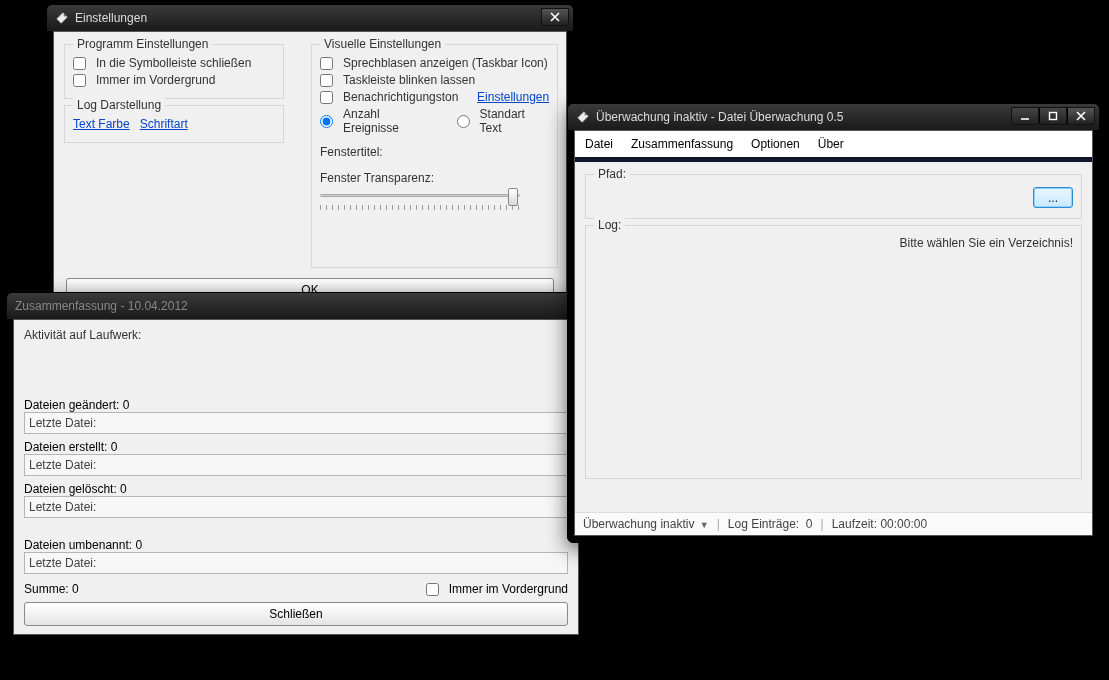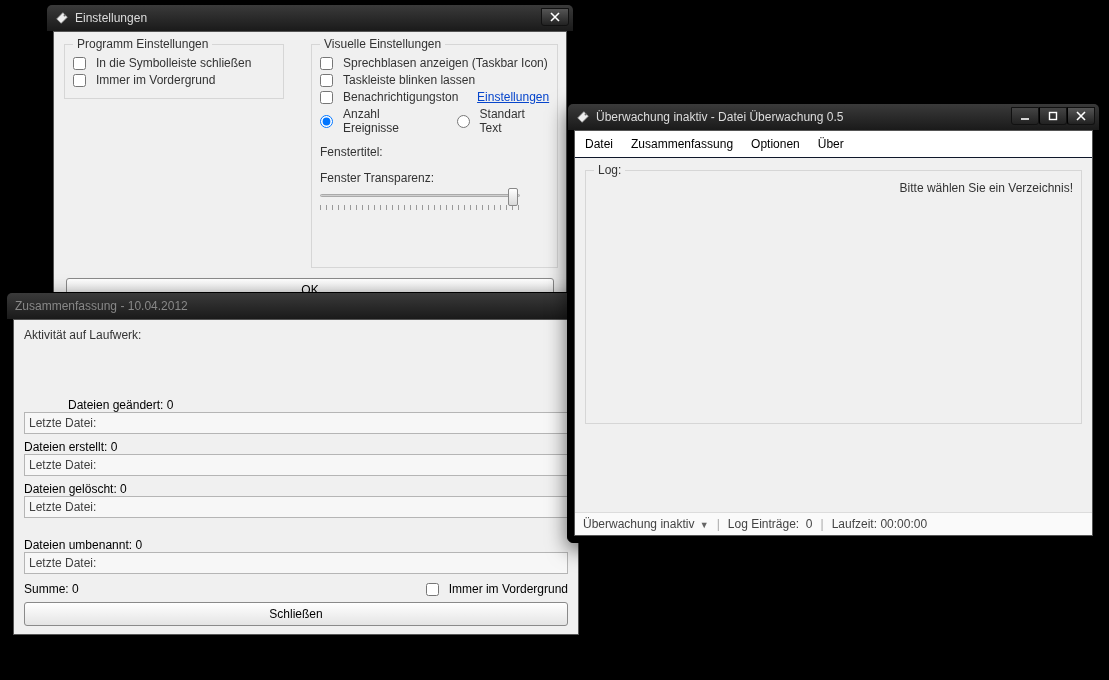--- a/index.html
+++ b/index.html
@@ -22,21 +22,21 @@
   .link { color: #0645cc; text-decoration: underline; cursor: pointer; font-size: 12px; }
   .btn { border: 1px solid #8a8a8a; background: linear-gradient(#fff,#e4e4e4); font-size: 12px; padding: 2px 10px; border-radius: 3px; cursor: default; }
   .wide-btn { display: block; width: calc(100% - 16px); margin: 4px 8px 8px 8px; text-align: center; padding: 4px 0; }
   .textbox { border: 1px solid #b5b5b5; background: #fff; font-size: 12px; padding: 3px 4px; width: 100%; }
   .textbox.ro { background: #f7f7f7; color: #404040; }
   .slider-track { position: relative; height: 18px; margin-top: 2px; }
   .slider-rail { position: absolute; top: 6px; left: 0; right: 0; height: 3px; background: #cfcfcf; border: 1px solid #aaa; border-radius: 2px; }
   .slider-thumb { position: absolute; top: 0; width: 10px; height: 18px; background: linear-gradient(#fff,#d8d8d8); border: 1px solid #888; border-radius: 2px; }
   .slider-ticks { position: absolute; left: 0; right: 0; bottom: -4px; height: 5px; background: repeating-linear-gradient(to right,#999 0 1px,transparent 1px 6px); }
   
-  .menubar { display: flex; gap: 18px; padding: 6px 10px; font-size: 12px; background: #fff; border-bottom: 1px solid #0f172a; }
+  .menubar { display: flex; gap: 18px; padding: 6px 10px; font-size: 12px; background: #fff; border-bottom: 5px solid #0f172a; }
   .menubar span { cursor: default; }
   .statusbar { display: flex; gap: 8px; align-items: center; padding: 4px 8px; font-size: 12px; border-top: 1px solid #dcdcdc; color: #444; background: #fafafa; }
   .sep { color: #aaa; }
   .dropdown-caret { font-size: 9px; color: #666; margin-left: 2px; }
   .browse-btn { border: 1px solid #2a8dd4; background: linear-gradient(#eaf6ff,#c9e8ff); border-radius: 3px; width: 40px; height: 21px; display:flex; align-items:center; justify-content:center; font-size:12px; color:#222; box-shadow: 0 0 0 1px #8fd0ff inset; }
   .tag-icon svg { display:block; }
 </style>
 </head>
 <body>
 
@@ -64,20 +64,27 @@
           <span class="legend">Programm Einstellungen</span>
           <div class="row">
               <input type="checkbox" style="">
               <span>In die Symbolleiste schließen</span>
             </div>
           <div class="row">
               <input type="checkbox" style="">
               <span>Immer im Vordergrund</span>
             </div>
         </div>
+        <div class="groupbox">
+          <span class="legend">Log Darstellung</span>
+          <div class="row" style="gap:10px;">
+            <span class="link">Text Farbe</span>
+            <span class="link">Schriftart</span>
+          </div>
+        </div>
       </div>
       <div style="flex:1;">
         <div class="groupbox" style="height:224px;">
           <span class="legend">Visuelle Einstellungen</span>
           <div class="row">
               <input type="checkbox" style="">
               <span>Sprechblasen anzeigen (Taskbar Icon)</span>
             </div>
           <div class="row">
               <input type="checkbox" style="">
@@ -114,21 +121,21 @@
 </div>
 
 <div class="win" style="left:6px; top:292px; width:580px;">
   <div class="titlebar inactive">
     <span class="tb-title">Zusammenfassung - 10.04.2012</span>
   </div>
   <div class="client" style="padding:8px 10px 4px 10px;">
     <div style="font-size:12px; color:#333; margin-bottom:4px;">Aktivität auf Laufwerk:</div>
     <div style="height:50px;"></div>
 
-    <div style="font-size:12px;margin-top:2px;margin-left:44px;"><span>Dateien geändert:</span> <span>0</span></div>
+    <div style="font-size:12px;margin-top:2px;"><span>Dateien geändert:</span> <span>0</span></div>
     <input class="textbox ro" readonly="" value="Letzte Datei:" style="">
 
     <div style="font-size:12px;margin-top:6px;"><span>Dateien erstellt:</span> <span>0</span></div>
     <input class="textbox ro" readonly="" value="Letzte Datei:" style="">
 
     <div style="font-size:12px;margin-top:6px;"><span>Dateien gelöscht:</span> <span>0</span></div>
     <input class="textbox ro" readonly="" value="Letzte Datei:" style="">
 
     <div style="font-size:12px;margin-top:20px;"><span>Dateien umbenannt:</span> <span>0</span></div>
     <input class="textbox ro" readonly="" value="Letzte Datei:" style="">
@@ -173,20 +180,29 @@
     </div>
   </div>
   <div class="client" style="padding:0; display:flex; flex-direction:column; height:406px;">
     <div class="menubar">
       <span>Datei</span>
       <span>Zusammenfassung</span>
       <span>Optionen</span>
       <span>Über</span>
     </div>
     <div style="padding:6px 10px 0 10px;">
+      <div class="groupbox" style="margin:6px 0;">
+        <span class="legend">Pfad:</span>
+        <div style="display:flex; align-items:center; gap:8px; padding:4px 0 2px 0;">
+          <div style="flex:1; height:10px;"></div>
+          <div class="browse-btn">
+              <span>...</span>
+            </div>
+        </div>
+      </div>
       <div class="groupbox" style="margin:6px 0; height:254px;">
         <span class="legend">Log:</span>
         <div style="font-size:12px; color:#333; padding-top:2px;text-align:right;">Bitte wählen Sie ein Verzeichnis!</div>
       </div>
     </div>
     <div style="flex:1"></div>
     <div class="statusbar">
       <span><span>Überwachung inaktiv</span> <span class="dropdown-caret">▼</span></span>
       <span class="sep">|</span>
       <span><span>Log Einträge:</span>&nbsp;&nbsp;<span>0</span></span>

